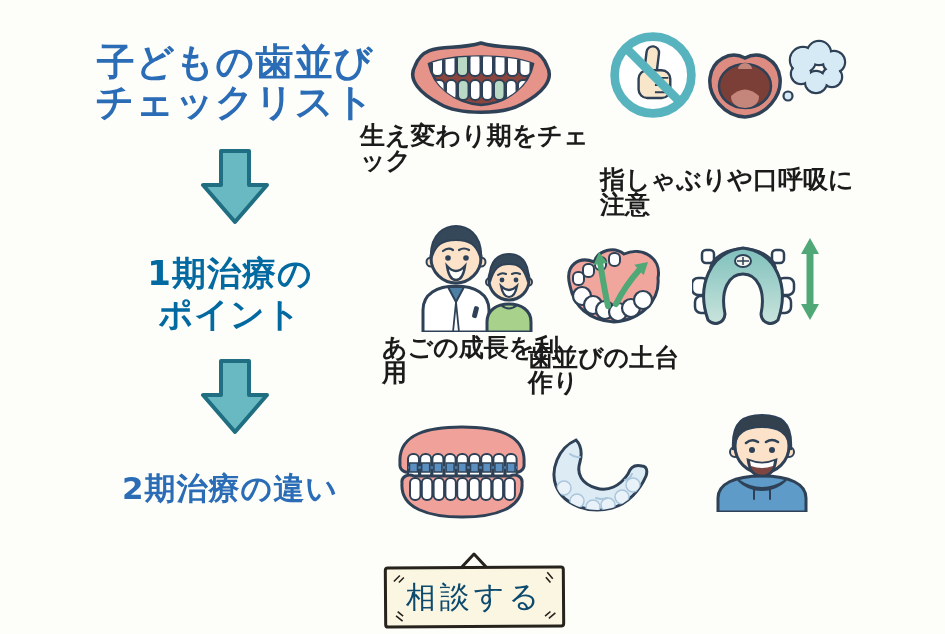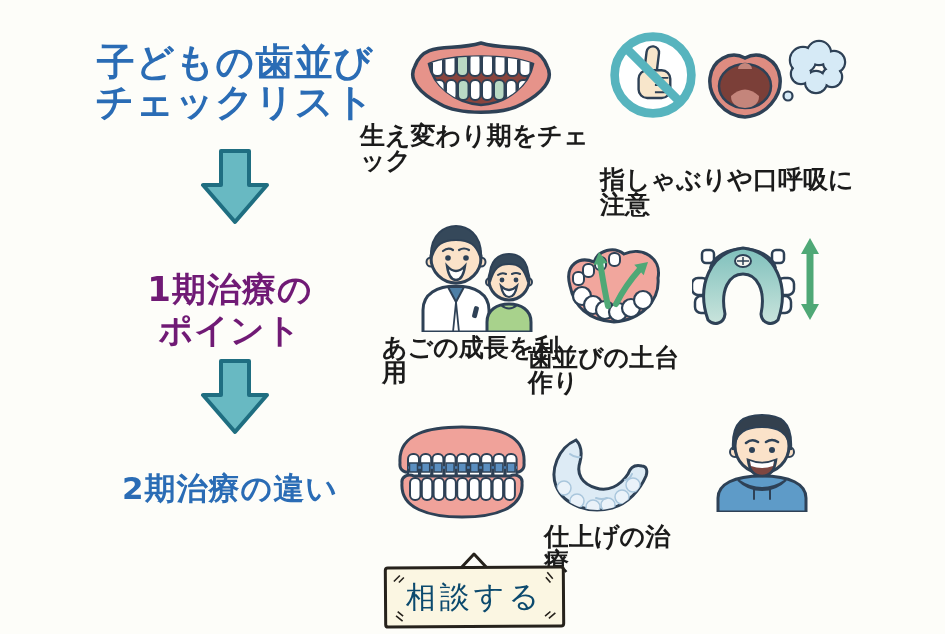--- a/index.html
+++ b/index.html
@@ -1,20 +1,20 @@
 <!DOCTYPE html>
 <html><head>
 <meta charset="utf-8">
 <style>
   html,body{margin:0;padding:0;}
   body{font-family:"DejaVu Sans","Liberation Sans",sans-serif;background:#FDFDF9;}
   #canvas{position:relative;width:945px;height:634px;background:#FDFDF9;overflow:hidden;}
   .heading{position:absolute;font-weight:700;text-align:center;white-space:pre-line;letter-spacing:1px;}
   #heading-1{left:40px;top:42px;width:390px;font-size:38px;line-height:40px;color:#2A6CB5;}
-  #heading-2{left:40px;top:269px;width:380px;font-size:34px;line-height:41px;color:#701a75;}
+  #heading-2{left:40px;top:253px;width:380px;font-size:34px;line-height:41px;color:#0369a1;}
   #heading-3{left:30px;top:468px;width:400px;font-size:31px;line-height:40px;color:#2A6CB5;}
   .block-arrow{position:absolute;width:80px;height:78px;}
   #arrow-1{left:195px;top:148px;}
   #arrow-2{left:195px;top:358px;}
   .caption{position:absolute;font-weight:700;font-size:25px;line-height:25px;color:#1B1B1B;text-align:left;white-space:pre-line;}
   #cap-r1c1{left:360px;top:123px;width:240px;}
   #cap-r1c2{left:600px;top:123px;width:266px;margin-top:44px;}
   #cap-r2c1{left:382px;top:335px;width:180px;}
   #cap-r2c2{left:528px;top:345px;width:170px;}
   #cap-r2c3{left:662px;top:335px;width:212px;}
@@ -268,21 +268,20 @@
         <circle cx="18" cy="60" r="7"></circle>
           <circle cx="31" cy="73" r="7"></circle>
           <circle cx="47" cy="79" r="7"></circle>
         <circle cx="62" cy="77" r="7"></circle>
           <circle cx="76" cy="69" r="7"></circle>
           <circle cx="87" cy="57" r="7"></circle>
       </g>
       <path d="M24,26 q5,4 10,3 M86,46 q-2,5 -7,6 M50,70 q6,2 11,0" stroke="#A9C6DC" stroke-width="2" fill="none" stroke-linecap="round"></path>
     </svg>
   </div>
-  <div class="caption" id="cap-r3c2">仕上げの治療</div>
 
   <div class="icon" id="icon-boy">
     <svg viewBox="0 0 120 102">
       <path d="M16,102 L16,88 C16,74 32,66 60,66 C88,66 104,74 104,88 L104,102 Z" fill="#5E9BC8" stroke="#2E4156" stroke-width="3"></path>
       <path d="M36,70 Q60,86 84,70 Q74,80 60,80 Q46,80 36,70 Z" fill="#4E88B4" stroke="#2E4156" stroke-width="2"></path>
       <path d="M52,80 v9 M68,80 v9" stroke="#2E4156" stroke-width="2" stroke-linecap="round"></path>
       <circle cx="33" cy="42" r="5" fill="#FBE2C9" stroke="#2E4156" stroke-width="2"></circle>
       <circle cx="87" cy="42" r="5" fill="#FBE2C9" stroke="#2E4156" stroke-width="2"></circle>
       <circle cx="60" cy="36" r="27" fill="#FBE2C9" stroke="#2E4156" stroke-width="3"></circle>
       <path d="M31,40 C29,10 43,5 60,5 C77,5 91,10 89,40 C86,22 76,17 60,17 C44,17 34,22 31,40 Z" fill="#33404E" stroke="#2E4156" stroke-width="2"></path>

